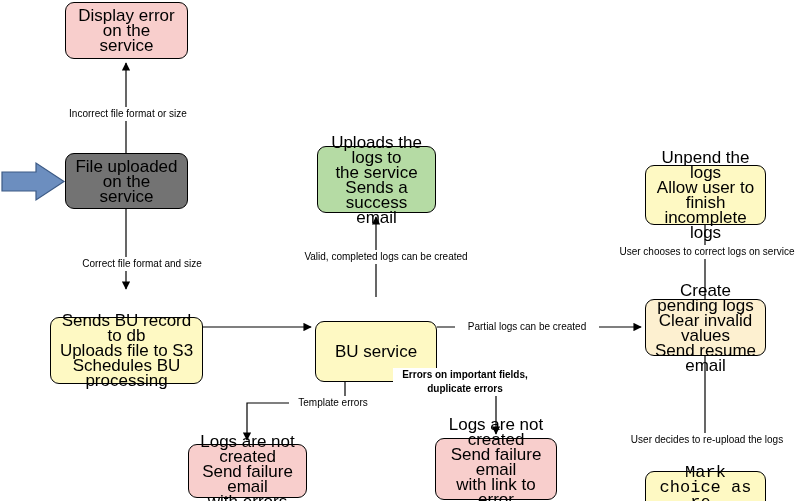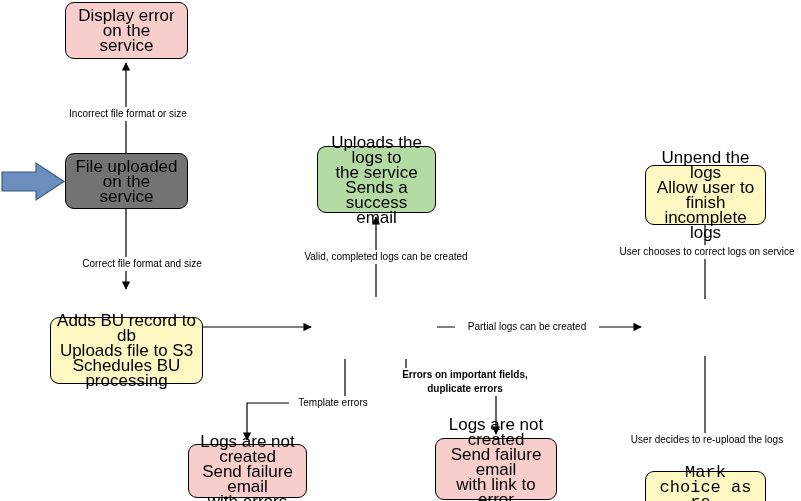--- a/index.html
+++ b/index.html
@@ -112,34 +112,38 @@
       <path d="M 406 359 L 406 386 L 496 386 L 496 434" fill="none" stroke="#000000" stroke-width="1.2" marker-end="url(#arrow)"></path>
     </g>
   </svg>
 
   <div class="node pink" style="left:65px; top:2px; width:123px; height:57px;">Display error on the
 service</div>
 
   <div class="node blue" style="left:65px; top:153px; width:123px; height:56px;">File uploaded on the
 service</div>
 
-  <div class="node plain" style="left:50px; top:293px; width:153px; height:67px;">Adds BU record to db
+  <div class="node plain" style="left:50px; top:293px; width:153px; height:67px;">Sends BU record to db
 Uploads file to S3
 Schedules BU processing</div>
 
+  <div class="node plain" style="left:315px; top:297px; width:122px; height:61px;">BU service</div>
 
   <div class="node green" style="left:317px; top:146px; width:119px; height:67px;text-align:center;">Uploads the logs to
 the service
 Sends a success
 email</div>
 
   <div class="node plain" style="left:645px; top:141px; width:121px; height:60px;">Unpend the logs
 Allow user to finish
 incomplete logs</div>
 
+  <div class="node yellow" style="left:645px; top:299px; width:121px; height:57px;">Create pending logs
+Clear invalid values
+Send resume email</div>
 
   <div class="node pink" style="left:188px; top:444px; width:119px; height:54px;">Logs are not created
 Send failure email
 with errors</div>
 
   <div class="node pink" style="left:435px; top:438px; width:122px; height:62px;">Logs are not created
 Send failure email
 with link to error
 summary</div>
 

